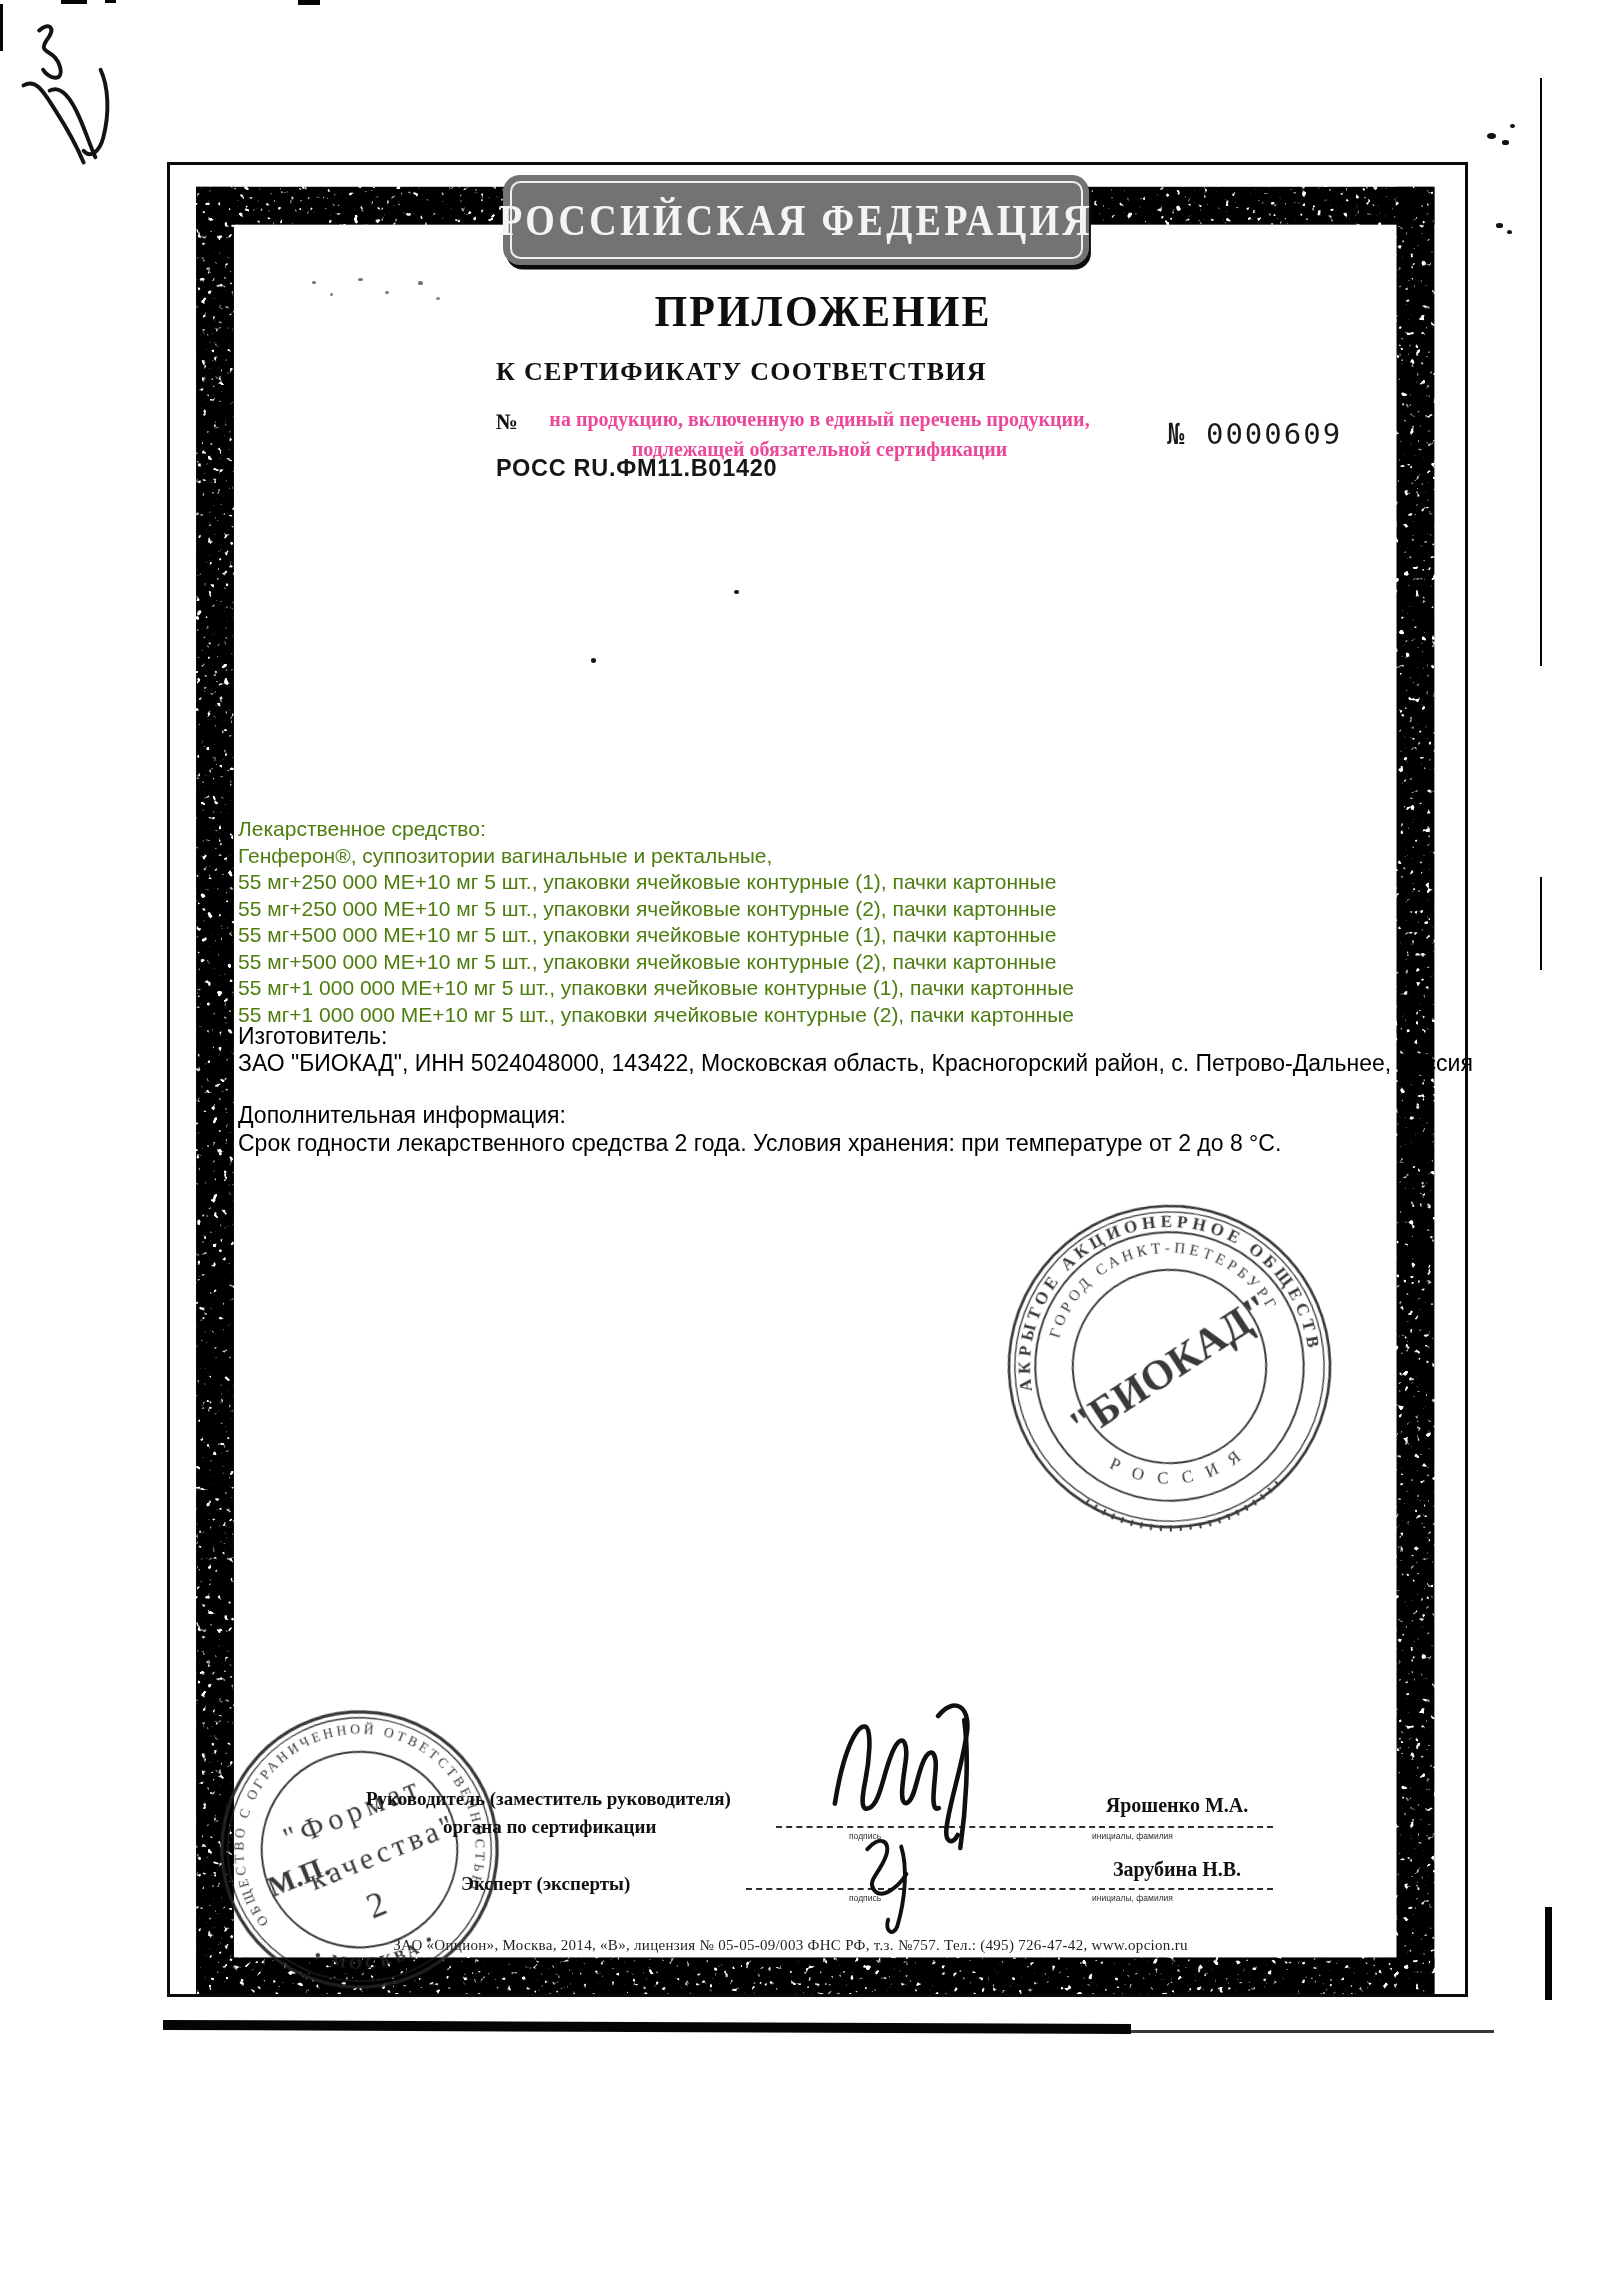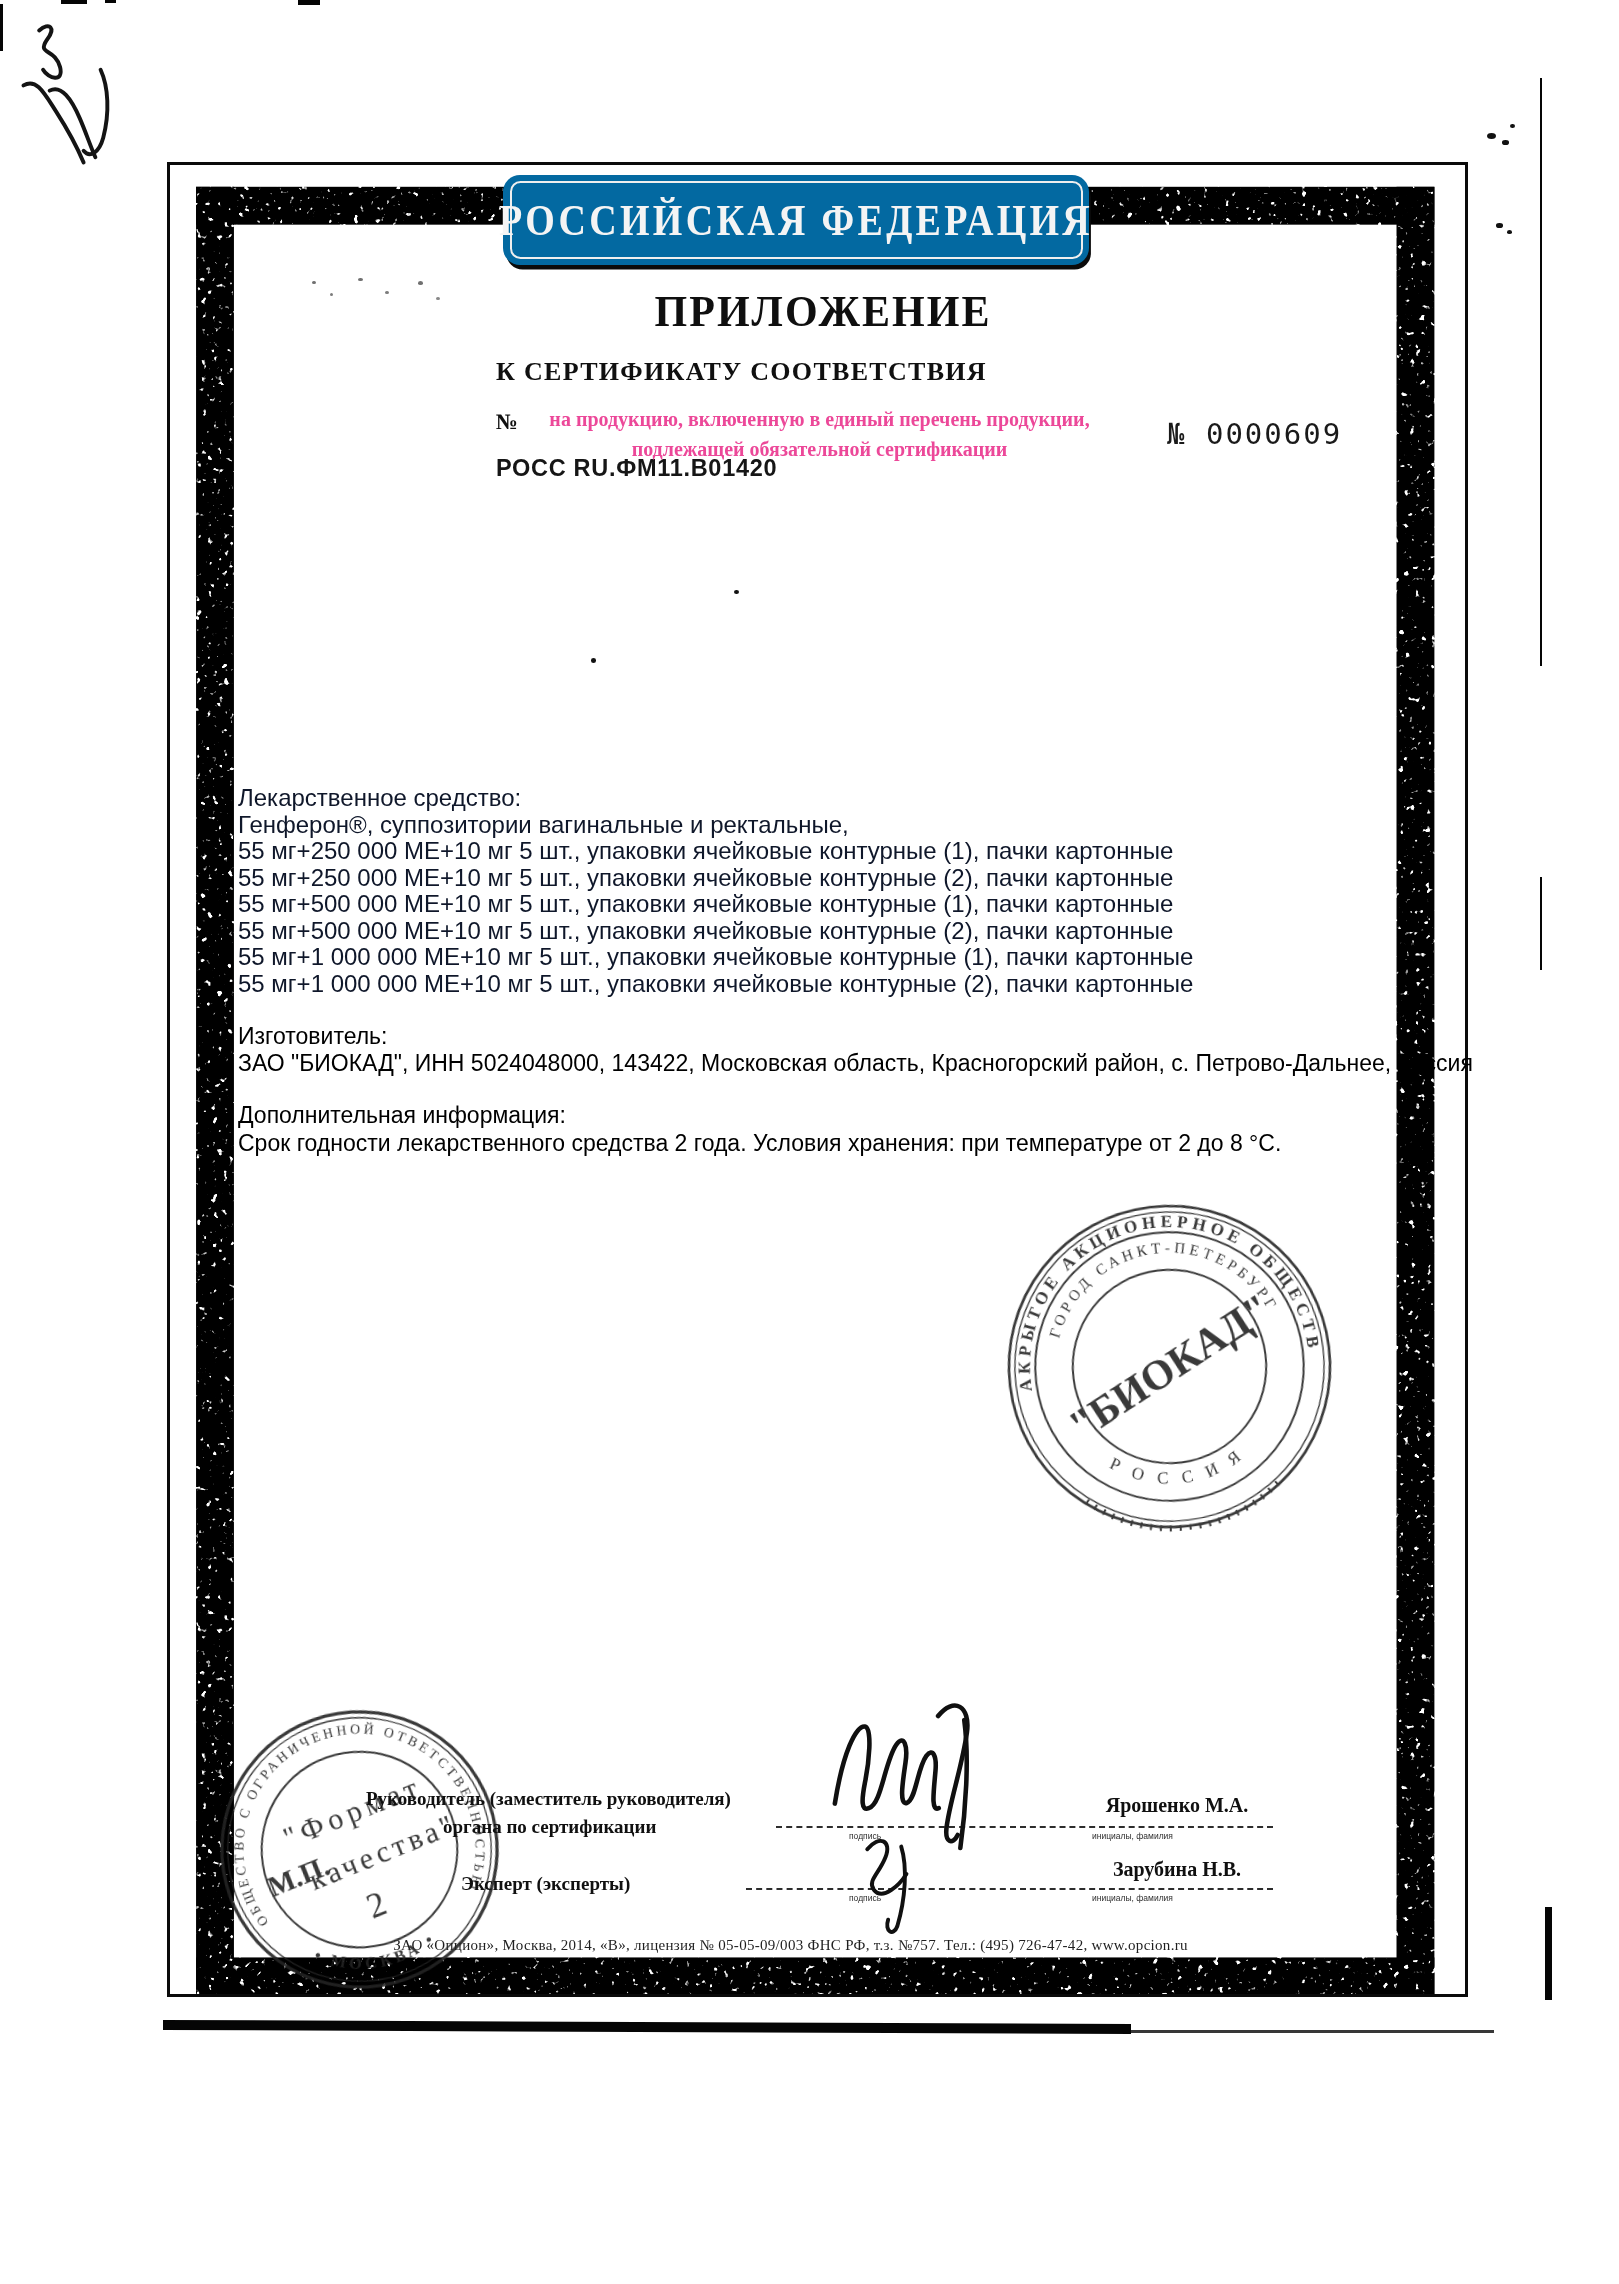--- a/index.html
+++ b/index.html
@@ -11,21 +11,21 @@
   .serif{font-family:"Liberation Serif",serif;}
   .sans{font-family:"Liberation Sans",sans-serif;}
   .mono{font-family:"DejaVu Sans Mono",monospace;}
   
   .frame{
     left:167px;top:162px;width:1301px;height:1835px;
     border:3.3px solid #0a0a0a;box-sizing:border-box;
   }
   
   .plaque{
-    left:503px;top:175px;width:586px;height:90px;background:#0369a1;
+    left:503px;top:175px;width:586px;height:90px;background:#737373;
     border-radius:17px;z-index:6;box-shadow:2.6px 5.2px 0 -0.7px #0b0b0b;text-decoration:underline;
   }
   .plaque .inner{
     position:absolute;left:6.5px;top:5.9px;right:6.5px;bottom:5.9px;
     border:2px solid #efefef;border-radius:10.5px;
     display:flex;align-items:center;justify-content:center;
   }
   .plaque .txt{
     color:#f4f4f4;font-family:"Liberation Serif",serif;font-weight:bold;
     font-size:38px;letter-spacing:3.3px;white-space:nowrap;
@@ -40,21 +40,21 @@
   .cert-label{font-weight:bold;font-size:26px;letter-spacing:1.3px;color:#101010;filter:blur(0.2px);}
   .cert-numero{font-weight:bold;font-size:22px;margin-top:3.9px;color:#101010;}
   .cert-number{font-weight:bold;font-size:23.5px;letter-spacing:0.7px;color:#161616;margin-top:1.3px;filter:blur(0.2px);}
   .subtitle{
     left:457px;top:404px;width:725px;text-align:center;
     font-weight:bold;font-size:20px;line-height:30px;color:#ec4899;filter:blur(0.2px);
   }
   .blank-number{
     left:1167px;top:417px;font-size:29px;letter-spacing:2px;color:#1a1a1a;filter:blur(0.2px);
   }
-  .bodyblock{font-size:24px;line-height:26.5px;color:#0f172a;filter:blur(0.2px);white-space:nowrap;}
+  .bodyblock{font-size:21px;line-height:26.5px;color:#4d7c0f;filter:blur(0.2px);white-space:nowrap;margin-top:31px;}
   .lbl{font-size:23px;color:#000000;filter:blur(0.2px);white-space:nowrap;}
   .sig-label{font-family:"Liberation Serif",serif;font-weight:bold;font-size:19px;color:#101010;filter:blur(0.2px);white-space:nowrap;}
   .sig-name{font-family:"Liberation Serif",serif;font-weight:bold;font-size:20px;color:#101010;filter:blur(0.2px);white-space:nowrap;text-align:center;width:216px;}
   .sig-line{border-bottom:2px dashed #2d2d2d;height:0;filter:blur(0.3px);}
   .sig-cap{font-size:8.5px;color:#2f2f2f;filter:blur(0.4px);white-space:nowrap;}
   .imprint{
     left:366px;top:1937px;width:849px;text-align:center;
     font-family:"Liberation Serif",serif;font-size:15px;letter-spacing:0.3px;color:#1f1f1f;filter:blur(0.3px);white-space:nowrap;
   }
   .speck{background:#111;border-radius:50%;}

